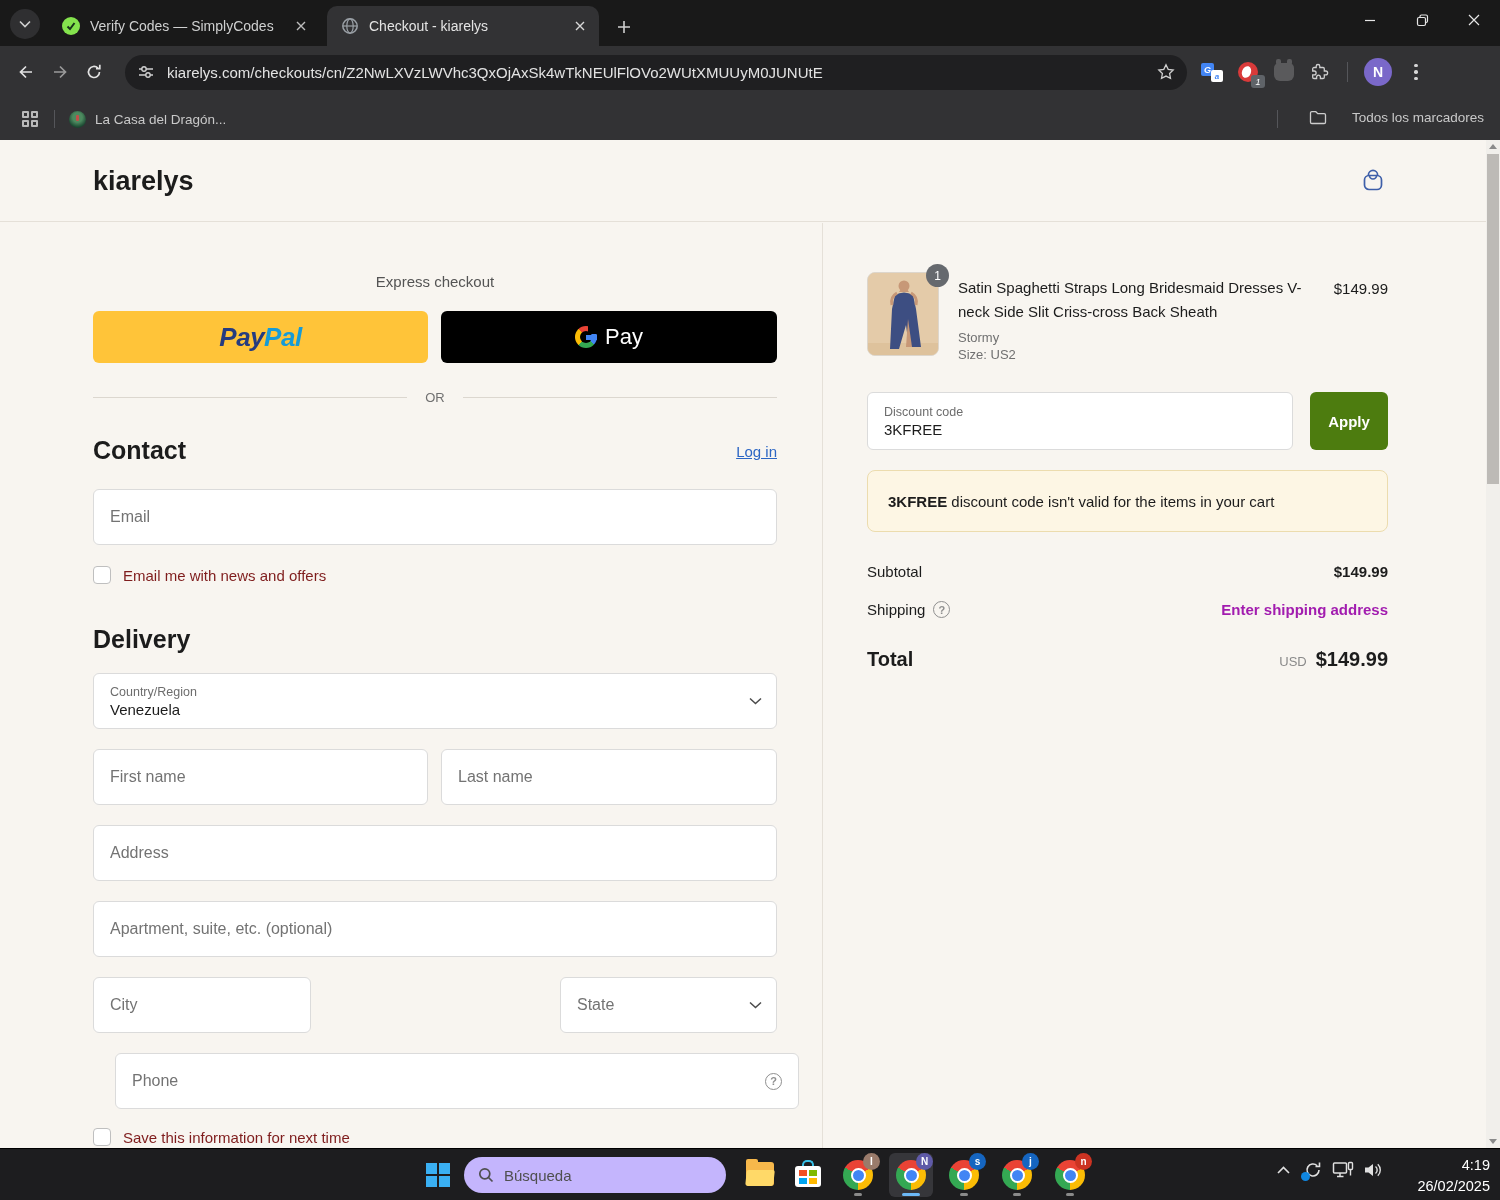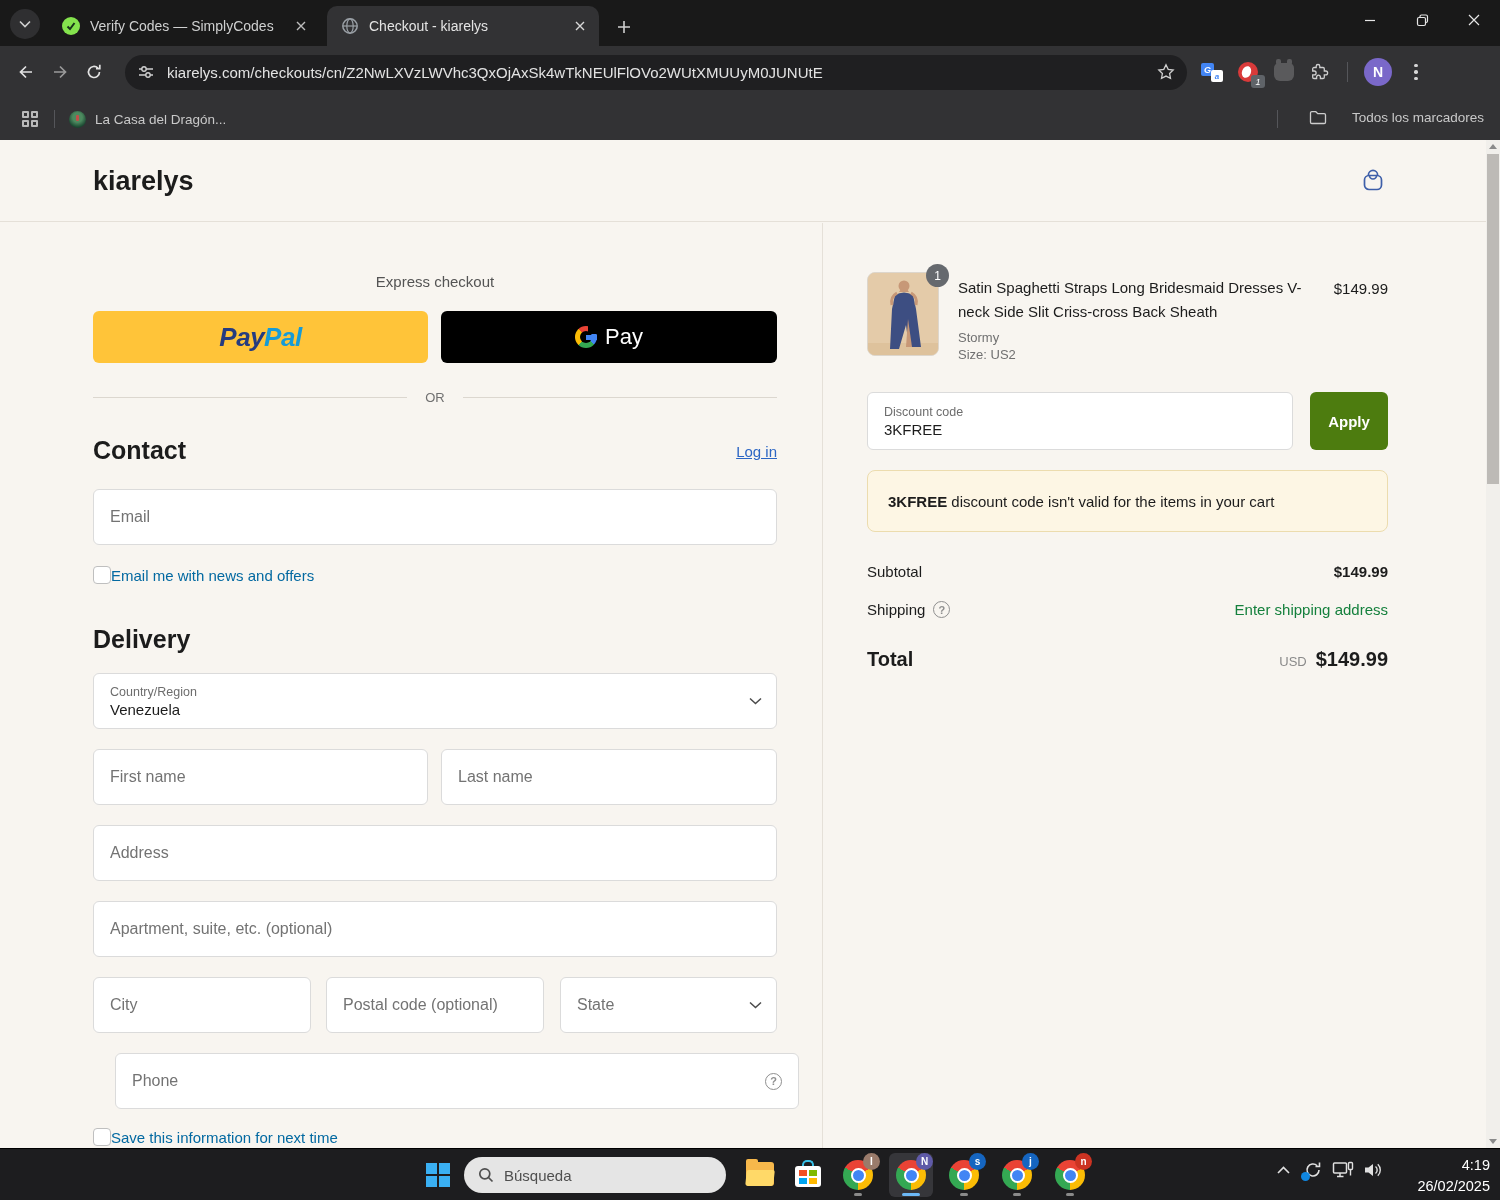--- a/index.html
+++ b/index.html
@@ -77,54 +77,54 @@
 
   .field { position:absolute; background:#fff; border:1px solid #dbdbdb; border-radius:6px; height:56px; display:flex; align-items:center; padding:0 16px; }
   .field input { width:100%; border:none; outline:none; background:transparent; font-size:16px; color:#1f1f1f; font-family:"Liberation Sans",sans-serif; }
   .field input::placeholder { color:#737373; opacity:1; }
   .select-field { flex-direction:column; justify-content:center; align-items:flex-start; position:absolute;text-align:right; }
   .sel-label { font-size:12.5px; color:#6d6d6d; line-height:16px; }
   .sel-value { font-size:15px; color:#1c1c1c; line-height:19px; }
   .chev { position:absolute; right:14px; top:50%; transform:translateY(-50%); }
   .placeholder-sel { font-size:16px; color:#737373; }
   .qmark { width:17px; height:17px; border:1.4px solid #8f8f8f; border-radius:50%; color:#8f8f8f; font-size:11px; font-weight:bold; display:flex; align-items:center; justify-content:center; flex:0 0 auto; }
-  .chk-row { position:absolute; display:flex; align-items:center; font-size:15px; color:#0369a1; }
+  .chk-row { position:absolute; display:flex; align-items:center; gap:12px; font-size:15px; color:#7f1d1d; }
   .chk { width:18px; height:18px; background:#fff; border:1px solid #bfbfbf; border-radius:4px; flex:0 0 auto; }
 
   
   .thumb { position:absolute; left:867px; top:132px; width:72px; height:84px; border:1px solid #ddd6cc; border-radius:8px; overflow:hidden; background:#e4cba9; }
   .qty-badge { position:absolute; left:926px; top:124px; width:23px; height:23px; border-radius:50%; background:#66696e; color:#fff; font-size:12px; display:flex; align-items:center; justify-content:center; }
   .item-title { position:absolute; left:958px; top:136px; width:352px; font-size:15px; line-height:24px; color:#1c1c1c; }
   .item-price { position:absolute; left:1230px; top:140px; width:158px; text-align:right; font-size:15px; font-weight:500; color:#1c1c1c; }
   .item-variant { position:absolute; left:958px; top:188px; font-size:13px; color:#707070; line-height:19px; }
   .item-size { position:absolute; left:958px; top:207px; font-size:13px; color:#707070; }
 
   .discount-field { left:867px; top:252px; width:426px; height:58px; flex-direction:column; justify-content:center; align-items:flex-start; }
   .apply-btn { position:absolute; left:1310px; top:252px; width:78px; height:58px; background:#4d7c0f; border-radius:6px; color:#fff; font-size:15px; font-weight:bold; display:flex; align-items:center; justify-content:center; }
   .warning-box { position:absolute; left:867px; top:330px; width:521px; height:62px; background:#fdf6e4; border:1px solid #ecdcae; border-radius:8px; display:flex; align-items:center; padding:0 20px; font-size:15px; color:#1c1c1c; }
   .sum-row { position:absolute; left:867px; width:521px; display:flex; justify-content:space-between; align-items:center; font-size:15px; color:#1c1c1c; }
-  .sum-muted { color:#15803d; }
+  .sum-muted { color:#a21caf;font-weight:bold; }
   .total-label { font-size:20px; font-weight:bold; }
   .total-right { display:flex; align-items:baseline; gap:9px; }
   .currency { font-size:13px; color:#8a8a8a; }
   .total-val { font-size:20px; font-weight:bold; }
   .ship-left { display:flex; align-items:center; gap:8px; }
 
   
   .scrollbar { position:absolute; right:0; top:0; width:14px; height:1008px; background:#f1efeb; }
   .sb-arrow { position:absolute; left:0; width:14px; height:13px; display:flex; align-items:center; justify-content:center; }
   .tri-up { width:0; height:0; border-left:4px solid transparent; border-right:4px solid transparent; border-bottom:5px solid #8a8a8a; }
   .tri-dn { width:0; height:0; border-left:4px solid transparent; border-right:4px solid transparent; border-top:5px solid #8a8a8a; }
   .sb-thumb { position:absolute; left:1px; top:14px; width:12px; height:330px; background:#bdbab6; }
 
   
   .taskbar { position:absolute; left:0; top:1148px; width:1500px; height:52px; background:#1d1d1f; border-top:1px solid #000; }
   .win-logo { position:absolute; left:426px; top:14px; width:24px; height:24px; display:grid; grid-template-columns:11px 11px; grid-template-rows:11px 11px; gap:2px; }
   .win-logo i { background:#3ab0f3; }
-  .tb-search { position:absolute; left:464px; top:8px; width:262px; height:36px; background:#e5e5e5; border-radius:18px; display:flex; align-items:center; padding:16px 14px; gap:10px; }
+  .tb-search { position:absolute; left:464px; top:8px; width:262px; height:36px; background:#c4b5fd; border-radius:18px; display:flex; align-items:center; padding:16px 14px; gap:10px; }
   .tb-search span { font-size:15px; color:#4f4f4f; }
   .explorer { position:absolute; left:746px; top:13px; width:28px; height:24px; }
   .explorer .back { position:absolute; left:0; top:0; width:28px; height:24px; background:#f7b84b; border-radius:3px; }
   .explorer .back::before { content:""; position:absolute; left:0; top:-3px; width:12px; height:6px; background:#f7b84b; border-radius:2px 2px 0 0; }
   .explorer .front { position:absolute; left:0; bottom:0; width:28px; height:16px; background:#ffd968; border-radius:2px 2px 3px 3px; transform:skewX(-6deg); }
   .store { position:absolute; left:794px; top:11px; width:28px; height:28px; }
   .store .handle { position:absolute; left:8px; top:0; width:12px; height:8px; border:2.5px solid #38c1e8; border-bottom:none; border-radius:5px 5px 0 0; }
   .store .bag { position:absolute; left:1px; top:6px; width:26px; height:21px; background:#fff; border-radius:3px; display:grid; grid-template-columns:8px 8px; grid-template-rows:6px 6px; gap:2px; align-content:center; justify-content:center; }
   .store .bag i:nth-child(1){background:#f25022}.store .bag i:nth-child(2){background:#7fba00}
   .store .bag i:nth-child(3){background:#00a4ef}.store .bag i:nth-child(4){background:#ffb900}
@@ -352,23 +352,20 @@
       <input type="text" placeholder="Address" style="">
     </div>
 
     <div class="field" style="left:93px; top:761px; width:684px;">
       <input type="text" placeholder="Apartment, suite, etc. (optional)" style="">
     </div>
 
     <div class="field" style="left:93px; top:837px; width:218px;">
       <input type="text" placeholder="City" style="">
     </div>
-    <div class="field" style="left:326px; top:837px; width:218px;">
-      <input type="text" placeholder="Postal code (optional)" style="">
-    </div>
     <div class="field" style="left:560px; top:837px; width:217px;">
       <span class="placeholder-sel">State</span>
       <span class="chev">
         <svg width="13" height="8" viewBox="0 0 13 8">
             <path d="M1 1.5 L6.5 6.5 L12 1.5" stroke="#4a4a4a" stroke-width="1.5" fill="none"></path>
           </svg>
       </span>
     </div>
 
     <div class="field" style="left:93px; top:913px; width:684px; justify-content:space-between;margin-left:22px;">

